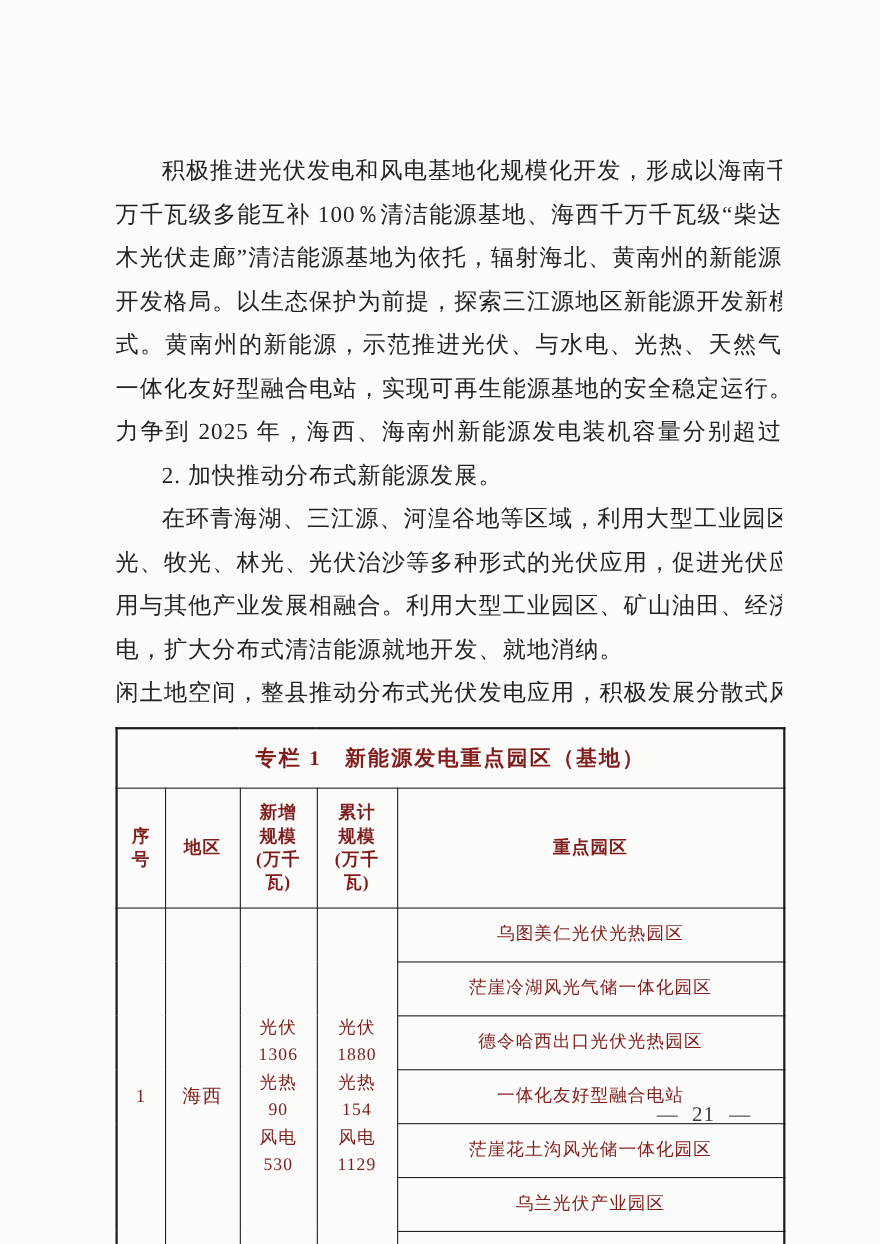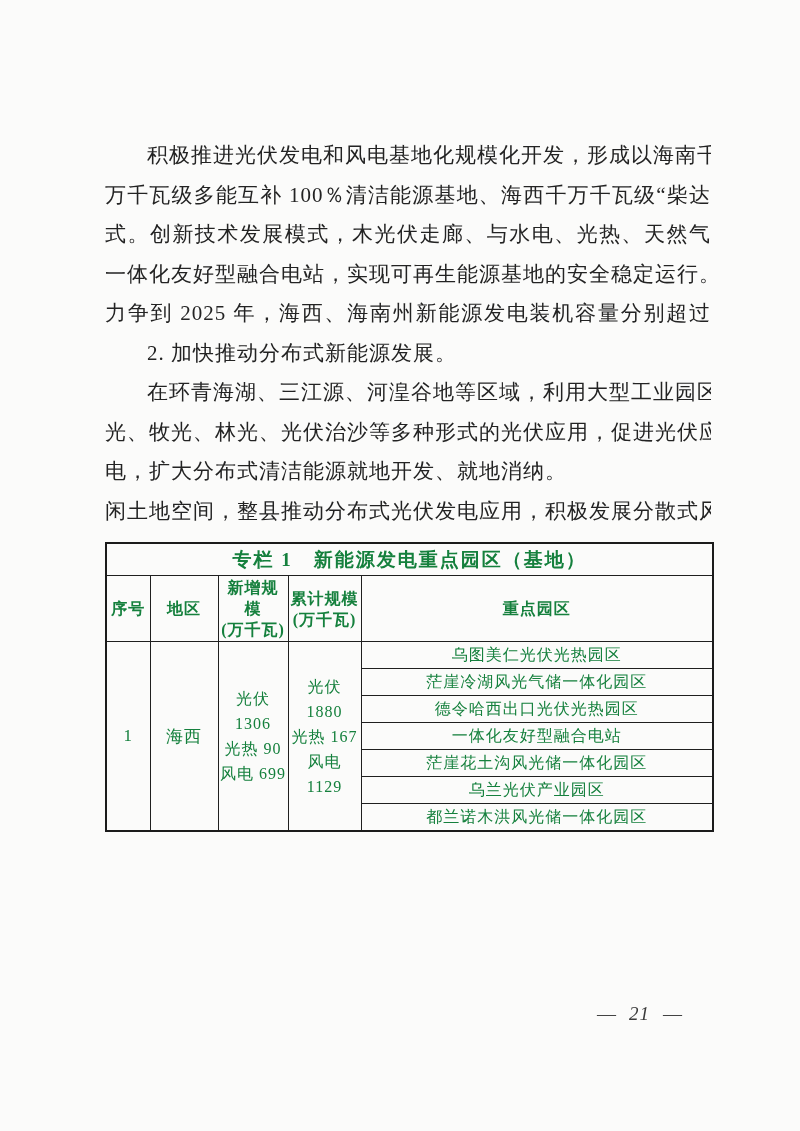--- a/index.html
+++ b/index.html
@@ -26,62 +26,65 @@
   table.box {
     border-collapse:collapse;
     width:607px;
     margin-top:11px;
     table-layout:fixed;
     border:2px solid #1b1b1b;
   }
   table.box td {
     border:1px solid #1f1f1f;
     text-align:center; vertical-align:middle;
-    padding:1px; color:#15803d;
+    padding:12px; color:#7f1d1d;
   }
   td.t-title {
     height:29px; font-weight:bold; font-size:19px; letter-spacing:2px;
   }
   tr.t-head td {
     height:46px; font-weight:bold; font-size:16px; line-height:21px;
     letter-spacing:1px;
   }
   tr.t-head td span { display:block; }
   td.park { height:24px; font-size:16px; letter-spacing:1px; }
   td.merge { font-size:17px; letter-spacing:1px; }
   td.scale div { line-height:25px; font-size:16px; text-align:center; }
 
   .footer {
     position:absolute; top:1003px; right:118px;
     font-size:19px; color:#3a3a3a;
     display:flex; align-items:center;
   }
-  .footer .num { margin:0 13px; letter-spacing:1px;font-style:italic; }
+  .footer .num { margin:0 13px; letter-spacing:1px; }
 </style>
 </head>
 <body>
 
 <div class="page">
   <div class="content">
 
     <div class="para">
       <div class="line first">积极推进光伏发电和风电基地化规模化开发，形成以海南千</div>
       <div class="line">万千瓦级多能互补 100％清洁能源基地、海西千万千瓦级“柴达</div>
-      <div class="line">式。创新技术发展模式，木光伏走廊、与水电、光热、天然气</div>
+      <div class="line">木光伏走廊”清洁能源基地为依托，辐射海北、黄南州的新能源</div>
+      <div class="line">开发格局。以生态保护为前提，探索三江源地区新能源开发新模</div>
+      <div class="line">式。黄南州的新能源，示范推进光伏、与水电、光热、天然气</div>
       <div class="line">一体化友好型融合电站，实现可再生能源基地的安全稳定运行。</div>
       <div class="line">力争到 2025 年，海西、海南州新能源发电装机容量分别超过</div>
     </div>
 
     <div class="para">
       <div class="line first heading-line">2. 加快推动分布式新能源发展。</div>
     </div>
 
     <div class="para">
       <div class="line first">在环青海湖、三江源、河湟谷地等区域，利用大型工业园区</div>
       <div class="line">光、牧光、林光、光伏治沙等多种形式的光伏应用，促进光伏应</div>
+      <div class="line">用与其他产业发展相融合。利用大型工业园区、矿山油田、经济</div>
       <div class="line last">电，扩大分布式清洁能源就地开发、就地消纳。</div>
       <div class="line">闲土地空间，整县推动分布式光伏发电应用，积极发展分散式风</div>
     </div>
 
     <table class="box">
       <colgroup>
         <col style="width:44px">
           <col style="width:68px">
           <col style="width:70px">
           <col style="width:73px">
@@ -109,25 +112,25 @@
           <td>
               <span>重点园区</span>
             </td>
         </tr>
         <tr>
           <td class="merge" rowspan="7">1</td>
           <td class="merge" rowspan="7">海西</td>
           <td class="merge scale" rowspan="7">
             <div>光伏 1306</div>
             <div>光热 90</div>
-            <div>风电 699</div>
+            <div>风电 530</div>
           </td>
           <td class="merge scale" rowspan="7">
             <div>光伏 1880</div>
-            <div>光热 167</div>
+            <div>光热 154</div>
             <div>风电 1129</div>
           </td>
           <td class="park">乌图美仁光伏光热园区</td>
         </tr>
         <tr>
             <td class="park">茫崖冷湖风光气储一体化园区</td>
           </tr>
         <tr>
             <td class="park">德令哈西出口光伏光热园区</td>
           </tr>

